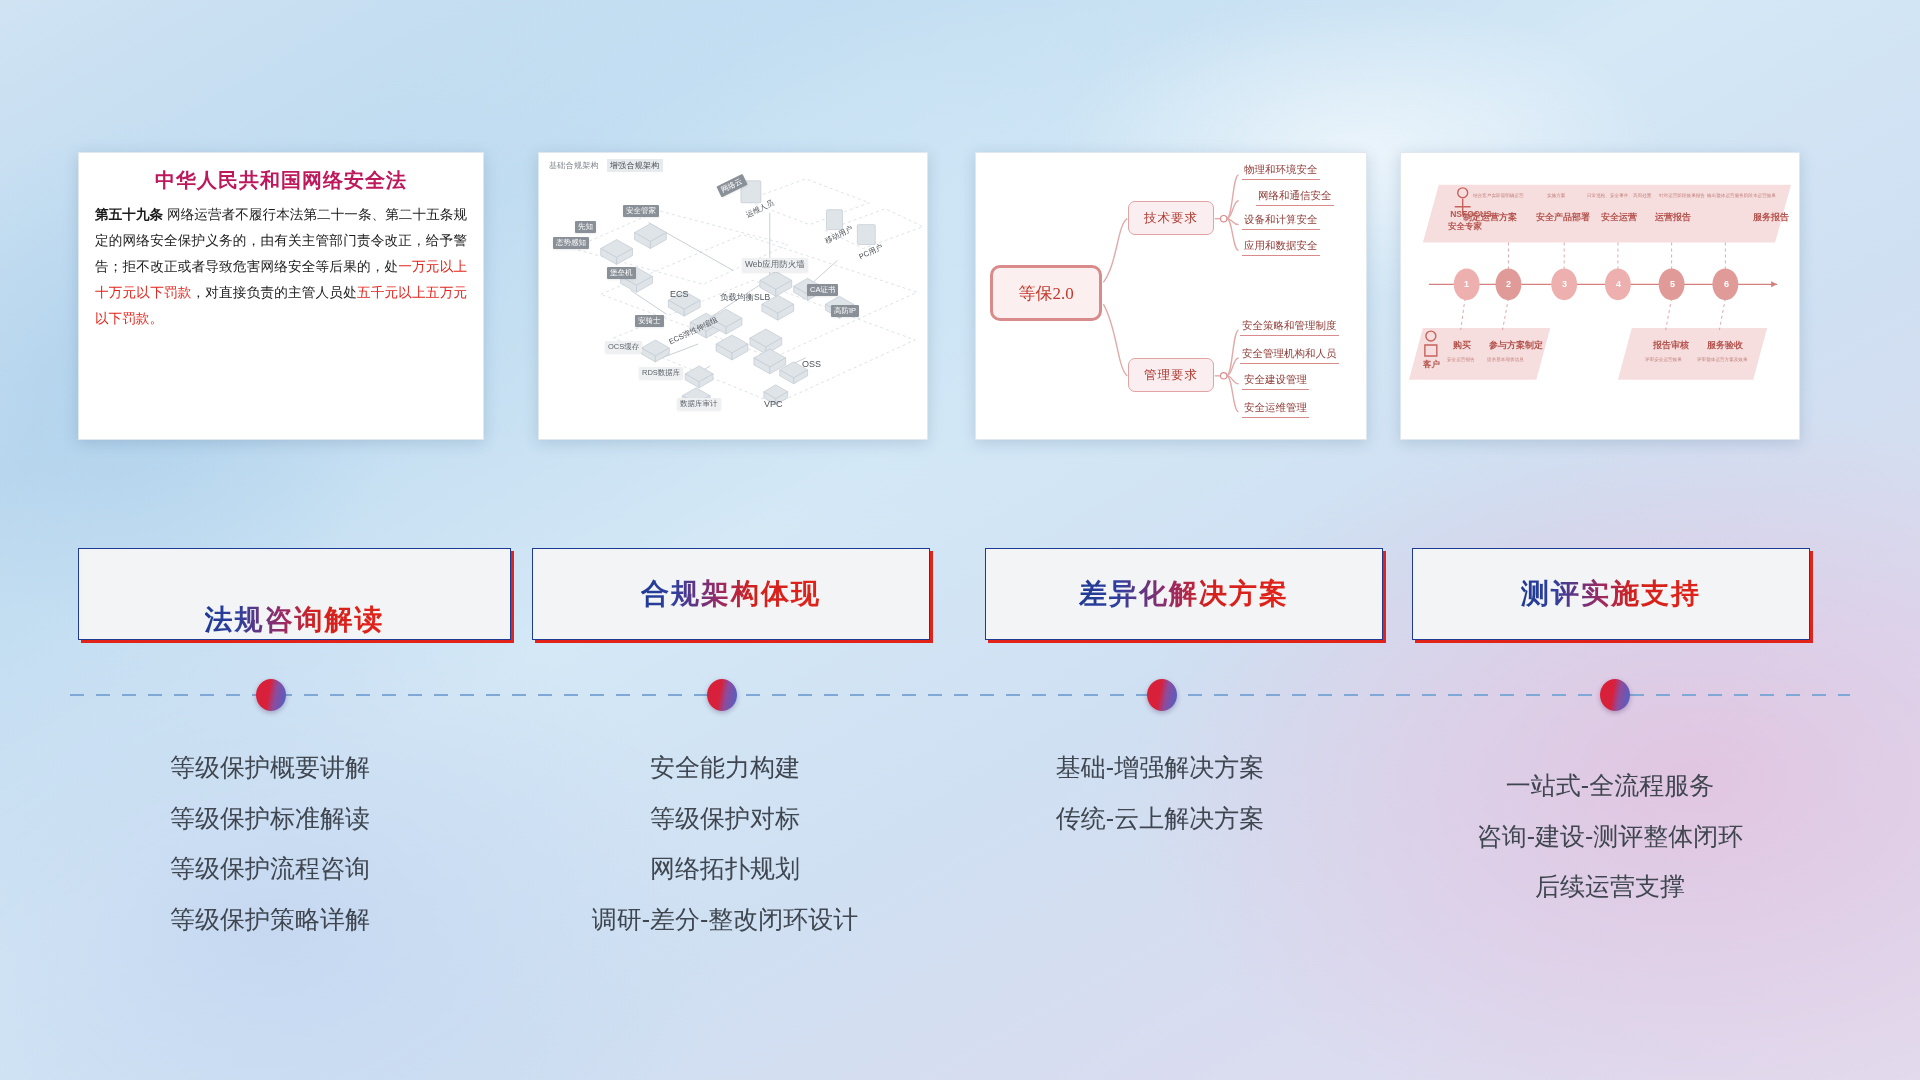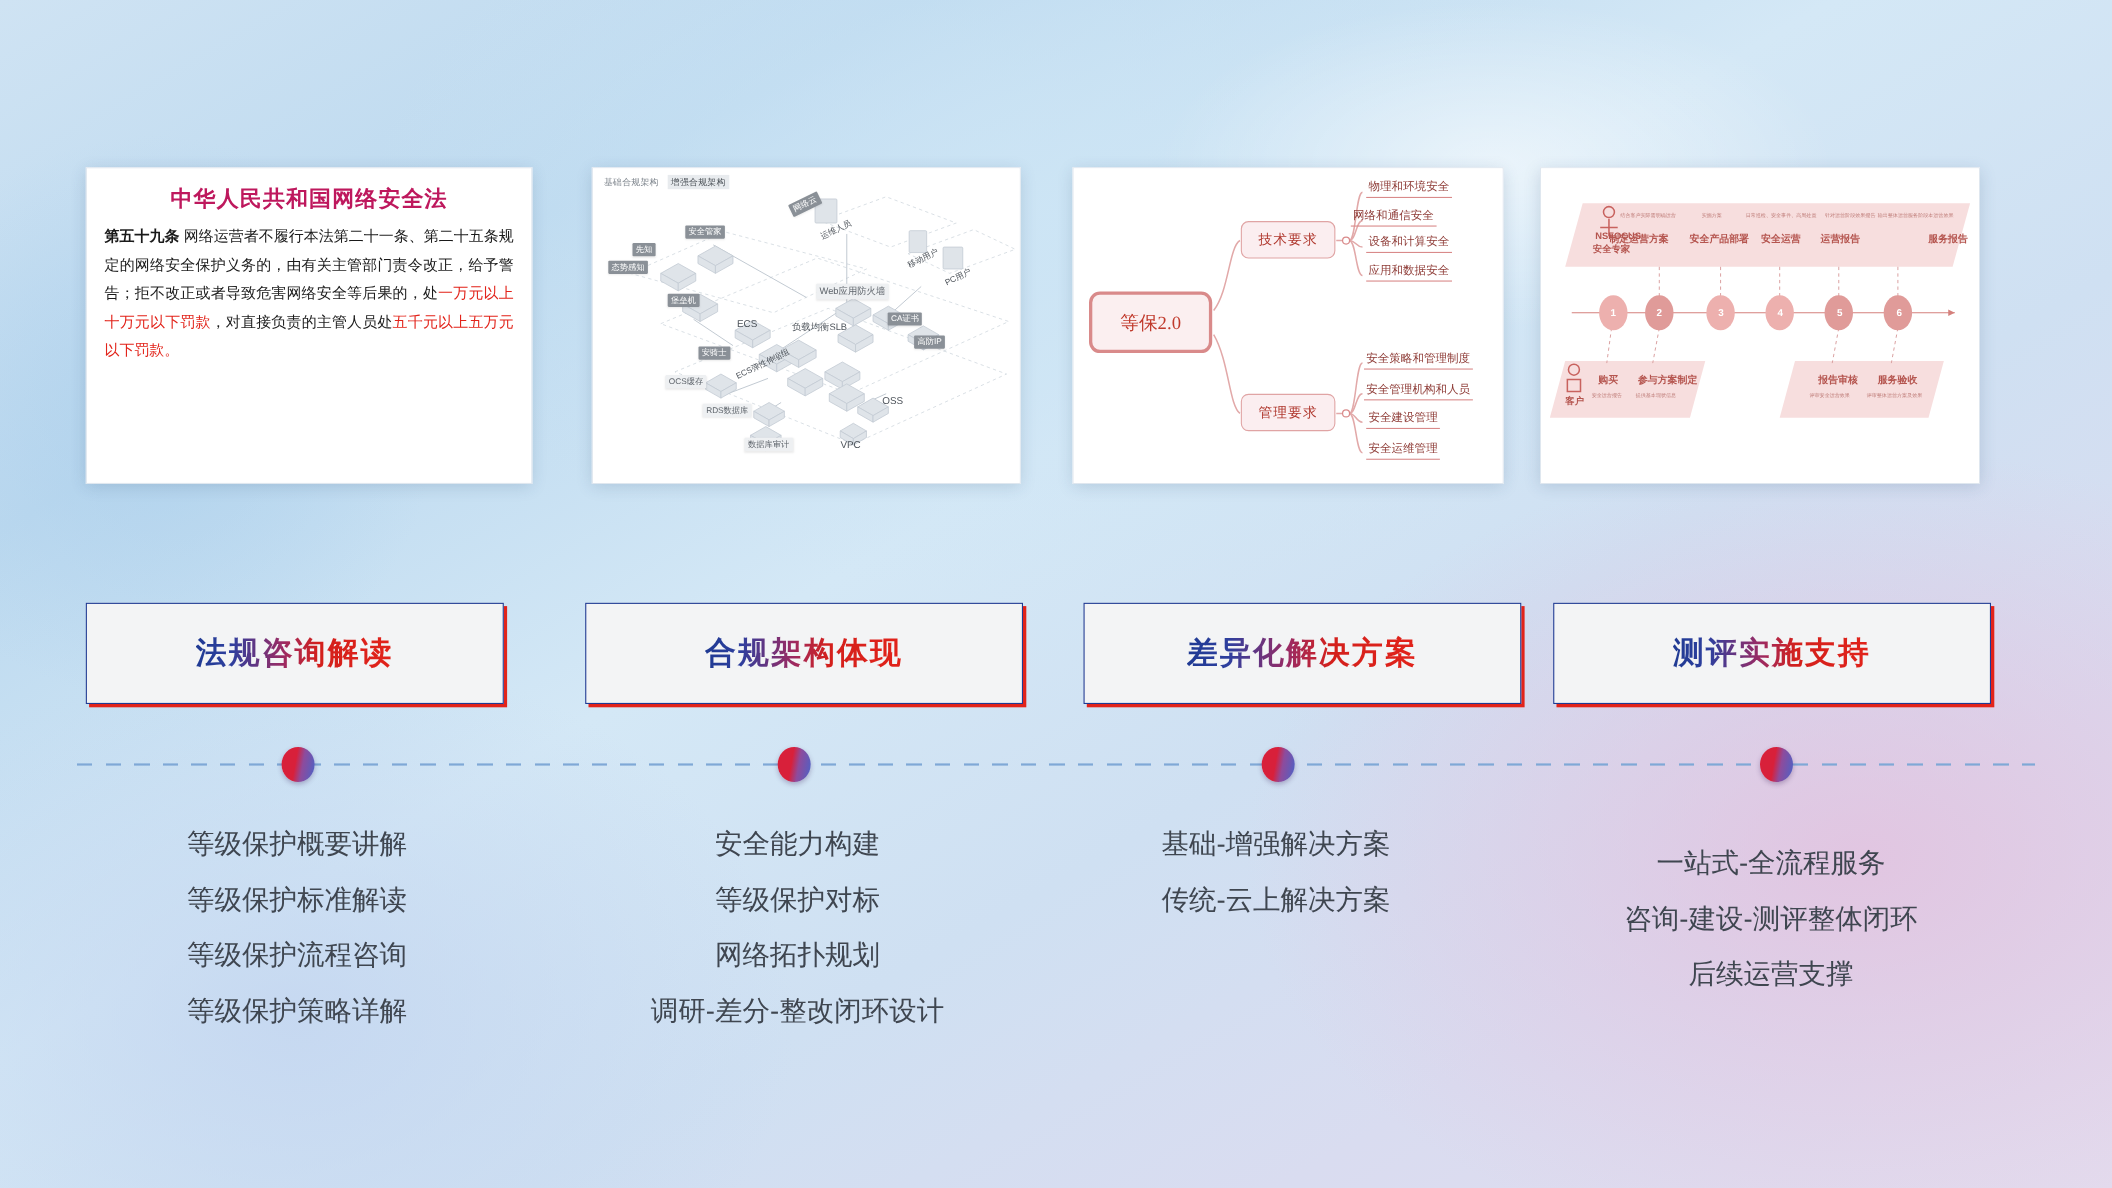--- a/index.html
+++ b/index.html
@@ -101,21 +101,21 @@
     border:1.6px solid #1f3a93;
     box-shadow: 3px 3px 0 0 #e2231a;
     display:flex; align-items:center; justify-content:center;
   }
   .pill span {
     font-size:28px; font-weight:bold; letter-spacing:2px;
     background: linear-gradient(90deg, #1f3a93 0%, #2e3f9e 18%, #9b2a63 44%, #d3201c 62%, #e2231a 100%);
     -webkit-background-clip:text; background-clip:text;
     -webkit-text-fill-color:transparent; color:transparent;
   }
-  .pill.p1 { left:78px;   width:380px; }
+  .pill.p1 { left:78px;   width:433px;align-items:flex-end; }
   .pill.p2 { left:532px;  width:398px; }
   .pill.p3 { left:985px;  width:398px; }
   .pill.p4 { left:1412px; width:398px; }
 
   
   .timeline {
     position:absolute; left:70px; top:694px; width:1780px; height:2px;
     background: repeating-linear-gradient(90deg,#7fa8d6 0 14px, rgba(0,0,0,0) 14px 26px);
   }
   .tl-dot {
@@ -277,21 +277,21 @@
           <path d="M252 224 C 258 224, 258 260, 264 260"></path>
         </g>
         <circle cx="249" cy="66" r="3.2" fill="#fff" stroke="#d98a8a" stroke-width="1.1"></circle>
         <circle cx="249" cy="224" r="3.2" fill="#fff" stroke="#d98a8a" stroke-width="1.1"></circle>
       </svg>
       <div class="mind-root">等保2.0</div>
       <div class="mind-branch b1">技术要求</div>
       <div class="mind-branch b2">管理要求</div>
 
       <div class="mind-leaf" style="left:266px;top:10px;">物理和环境安全</div>
-      <div class="mind-leaf" style="left:252px;top:36px;">网络和通信安全</div>
+      <div class="mind-leaf" style="left:280px;top:36px;">网络和通信安全</div>
       <div class="mind-leaf" style="left:266px;top:60px;">设备和计算安全</div>
       <div class="mind-leaf" style="left:266px;top:86px;">应用和数据安全</div>
 
       <div class="mind-leaf" style="left:264px;top:166px;">安全策略和管理制度</div>
       <div class="mind-leaf" style="left:264px;top:194px;">安全管理机构和人员</div>
       <div class="mind-leaf" style="left:266px;top:220px;">安全建设管理</div>
       <div class="mind-leaf" style="left:266px;top:248px;">安全运维管理</div>
     </div>
   </div>
 

